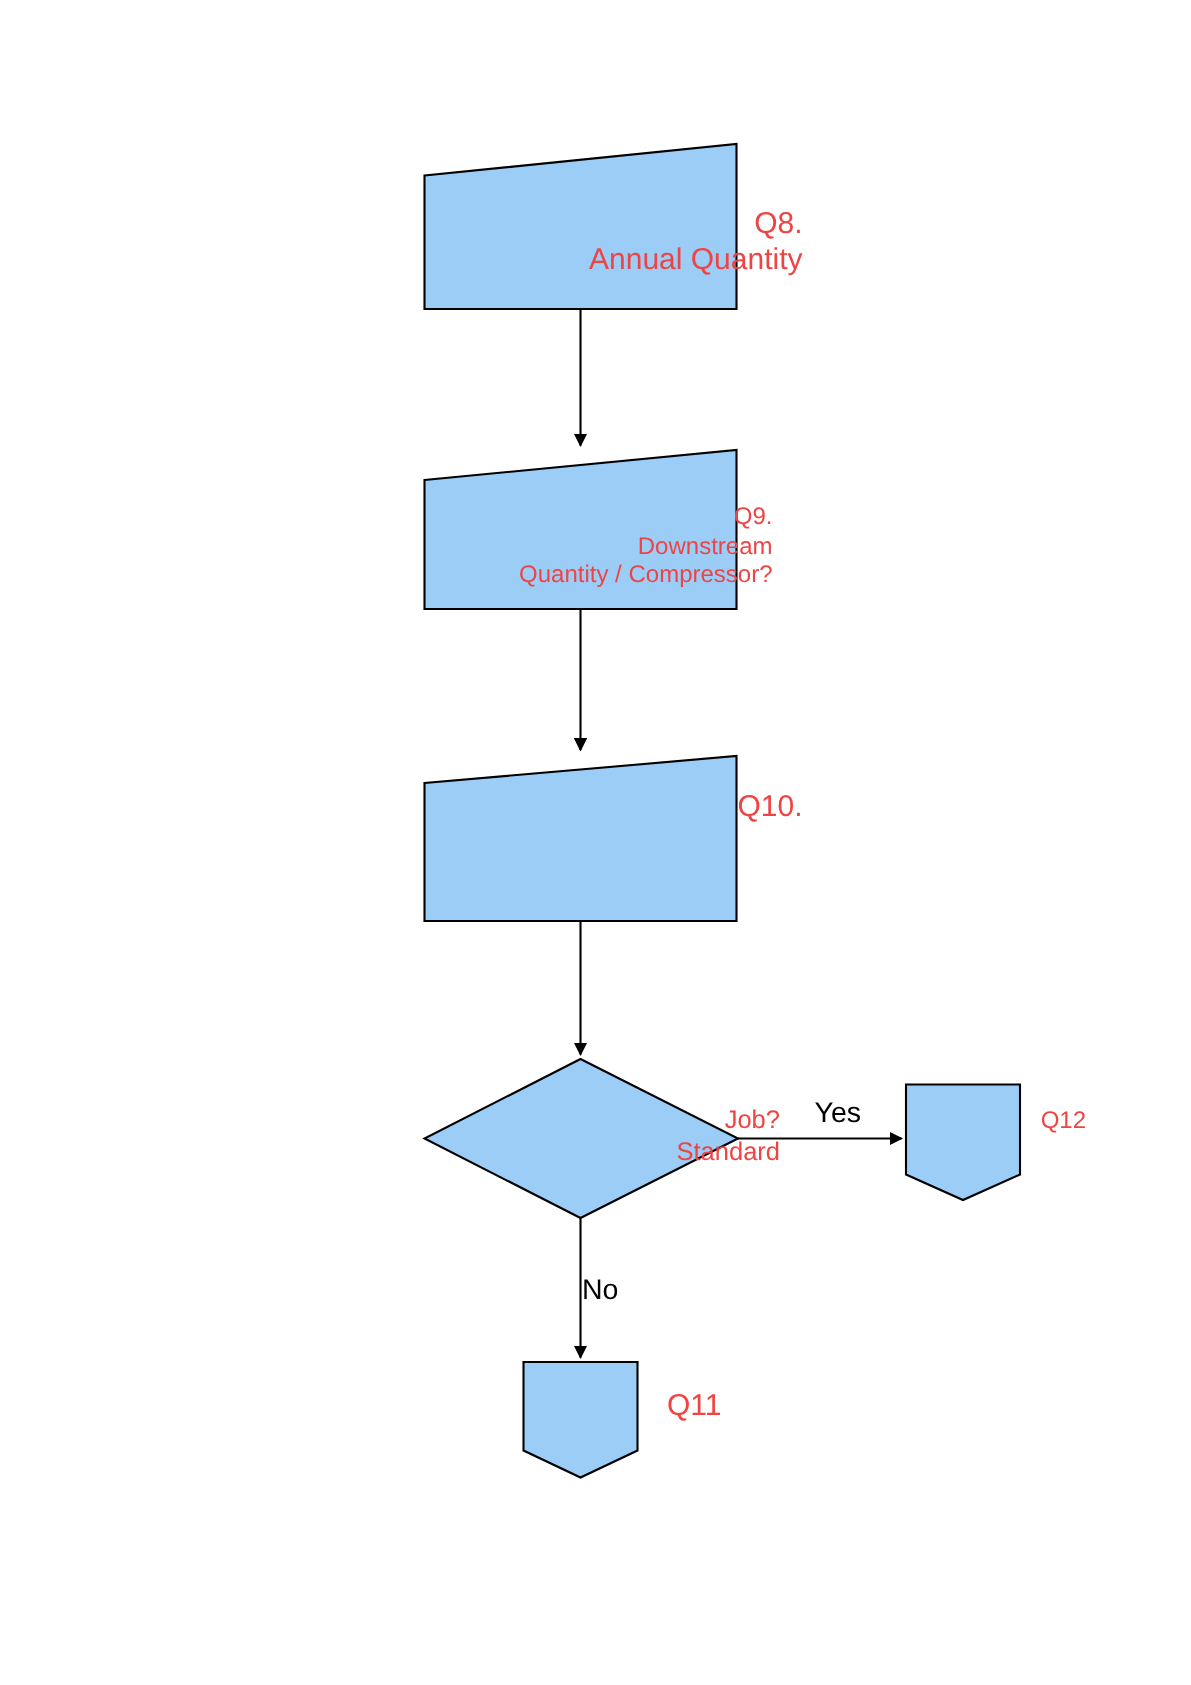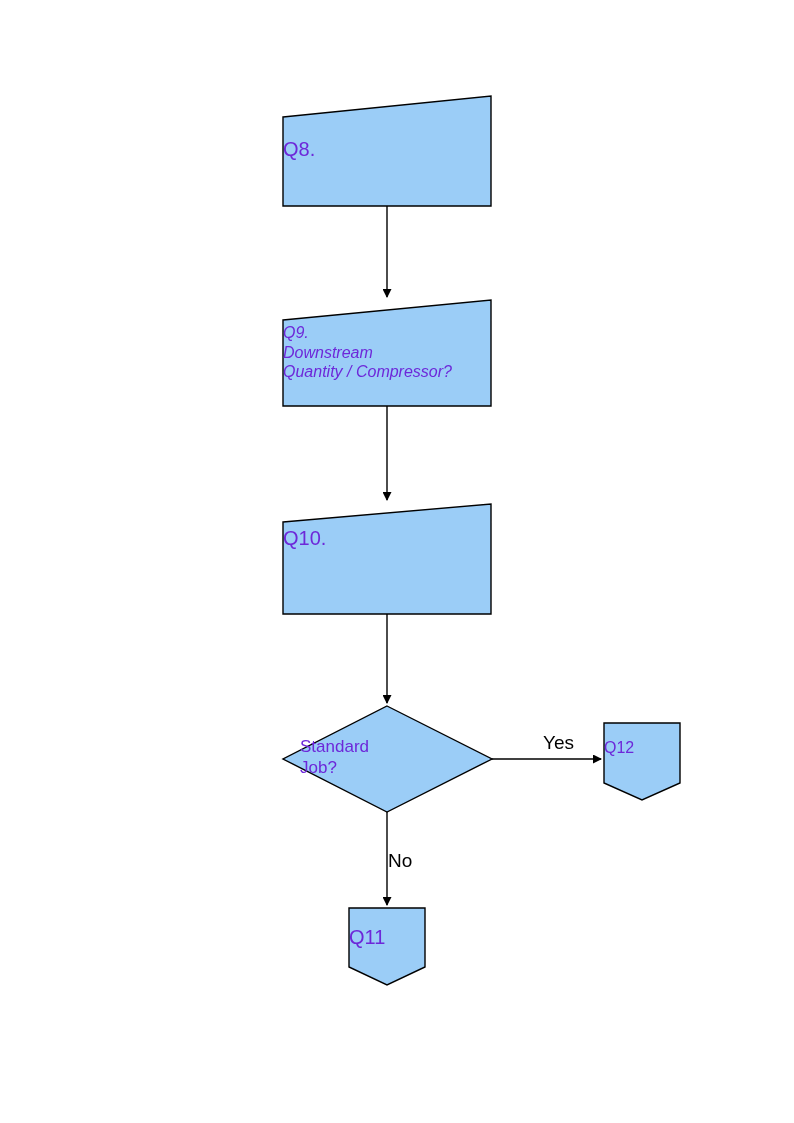--- a/index.html
+++ b/index.html
@@ -16,39 +16,39 @@
   }
   #flow-canvas {
     position: absolute;
     left: 0;
     top: 0;
     width: 794px;
     height: 1123px;
   }
   .node-text {
     position: absolute;
-    text-align: left;
-    color: #6d28d9;
+    text-align: right;
+    color: #ef4444;
     font-family: "Liberation Sans", sans-serif;
     white-space: nowrap;
     pointer-events: none;
     line-height: 1.22;
+    padding-left: 44px;
   }
   .t-q8 {
     left: 283px;
     top: 137px;
     width: 208px;
     font-size: 20px;
   }
   .t-q9 {
     left: 283px;
-    top: 323px;
+    top: 335px;
     width: 188px;
     font-size: 16px;
-    font-style: italic;
   }
   .t-q10 {
     left: 283px;
     top: 526px;
     width: 208px;
     font-size: 20px;
   }
   .t-diamond {
     left: 300px;
     top: 737px;
@@ -114,35 +114,36 @@
 
   <line x1="387" y1="812" x2="387" y2="905" stroke="#000000" stroke-width="1.4" marker-end="url(#arrowhead)"></line>
 
   <polygon points="604,723 680,723 680,783 642,800 604,783" fill="#9BCDF7" stroke="#000000" stroke-width="1.4"></polygon>
 
   <polygon points="349,908 425,908 425,967 387,985 349,967" fill="#9BCDF7" stroke="#000000" stroke-width="1.4"></polygon>
 </svg>
 
 <div class="node-text t-q8">
   <div>Q8.</div>
+  <div>Annual Quantity</div>
 </div>
 
 <div class="node-text t-q9">
   <div>Q9.</div>
   <div>Downstream</div>
   <div>Quantity / Compressor?</div>
 </div>
 
 <div class="node-text t-q10">
   <div>Q10.</div>
 </div>
 
 <div class="node-text t-diamond">
+  <div>Job?</div>
   <div>Standard</div>
-  <div>Job?</div>
 </div>
 
 <div class="node-text t-q11">Q11</div>
 
 <div class="node-text t-q12">Q12</div>
 
 <div class="edge-label lbl-yes">Yes</div>
 <div class="edge-label lbl-no">No</div>
 
 </body></html>

